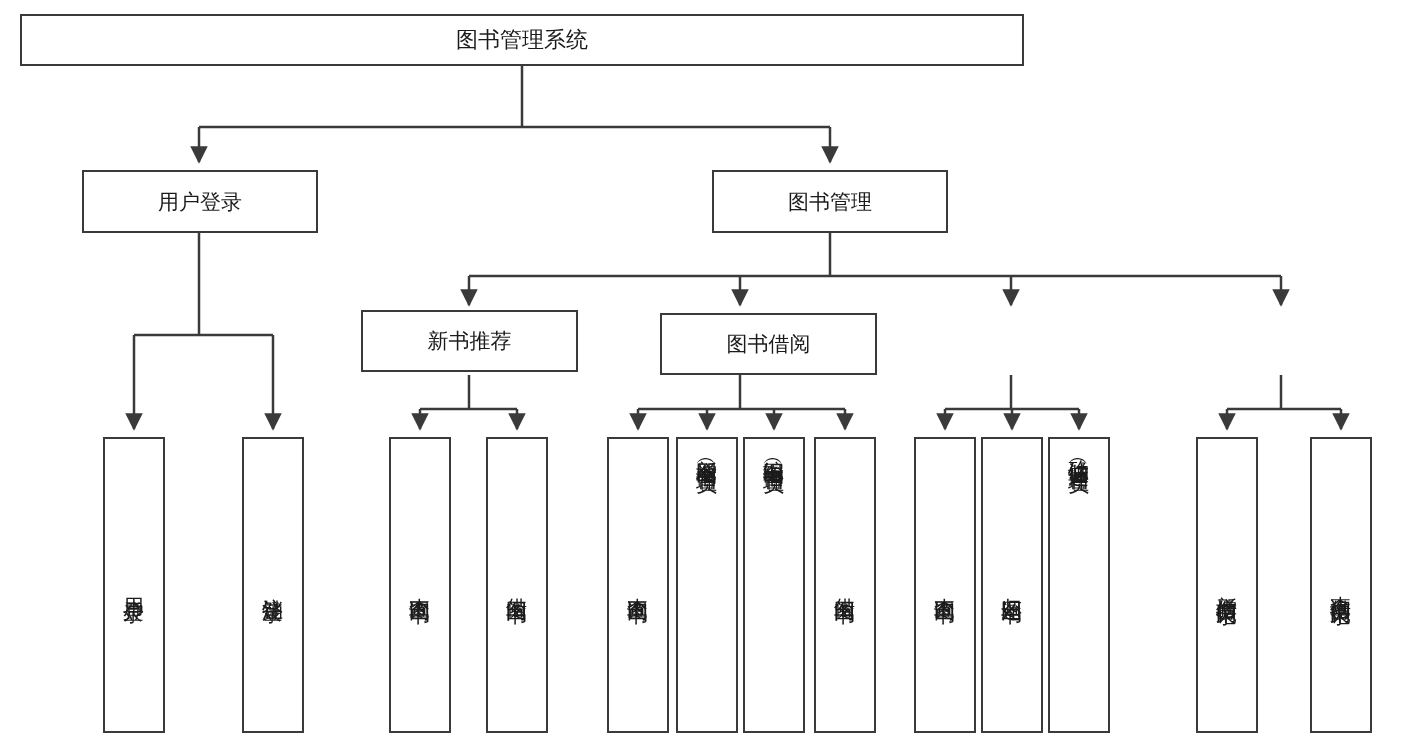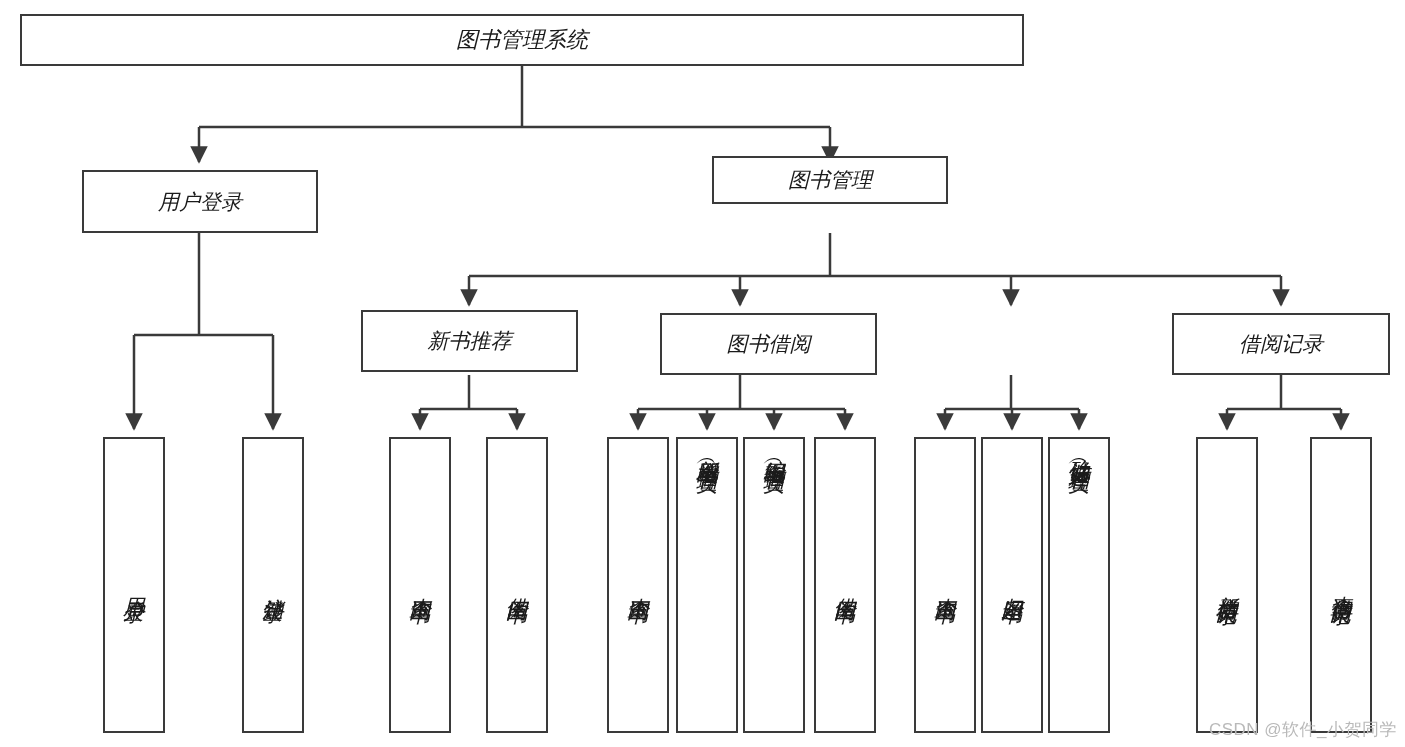--- a/index.html
+++ b/index.html
@@ -33,21 +33,20 @@
     display: flex;
     align-items: center;
     justify-content: center;
     color: #1b1b1b;
   }
   .node-label {
     display: block;
     text-align: left;
     line-height: 1.12;
     white-space: nowrap;
-    font-style: italic;
   }
   .node.horizontal .node-label {
     font-size: 21px;
   }
   .node.root .node-label {
     font-size: 22px;
   }
   .node.vertical {
     align-items: flex-start;
     justify-content: center;
@@ -134,33 +133,30 @@
     </g>
   </svg>
 
   <div class="node root horizontal" style="left:20px; top:14px; width:1004px; height:52px;">
     <span class="node-label">图书管理系统</span>
   </div>
 
   <div class="node horizontal" style="left:82px; top:170px; width:236px; height:63px;">
     <span class="node-label">用户登录</span>
   </div>
-  <div class="node horizontal" style="left:712px; top:156px; width:236px; height:48px;">
+  <div class="node horizontal" style="left:712px; top:170px; width:236px; height:63px;">
     <span class="node-label">图书管理</span>
   </div>
 
   <div class="node horizontal" style="left:361px; top:310px; width:217px; height:62px;">
     <span class="node-label">新书推荐</span>
   </div>
   <div class="node horizontal" style="left:632px; top:313px; width:217px; height:62px;margin-left:28px;">
     <span class="node-label">图书借阅</span>
   </div>
-  <div class="node horizontal" style="left:1172px; top:313px; width:218px; height:62px;">
-    <span class="node-label">借阅记录</span>
-  </div>
 
   <div class="node vertical centered" style="left:103px; top:437px; width:62px; height:296px;">
     <span class="node-label">用户登录</span>
   </div>
   <div class="node vertical centered" style="left:242px; top:437px; width:62px; height:296px;">
     <span class="node-label">注销登录</span>
   </div>
 
   <div class="node vertical centered" style="left:389px; top:437px; width:62px; height:296px;">
     <span class="node-label">查询图书</span>
@@ -192,15 +188,14 @@
     <span class="node-label">确认归还（管理员）</span>
   </div>
 
   <div class="node vertical centered" style="left:1196px; top:437px; width:62px; height:296px;">
     <span class="node-label">新增借阅记录</span>
   </div>
   <div class="node vertical centered" style="left:1310px; top:437px; width:62px; height:296px;">
     <span class="node-label">查询借阅记录</span>
   </div>
 
-  <div class="watermark">CSDN @软件_小贺同学</div>
 
 </div>
 
 </body></html>

